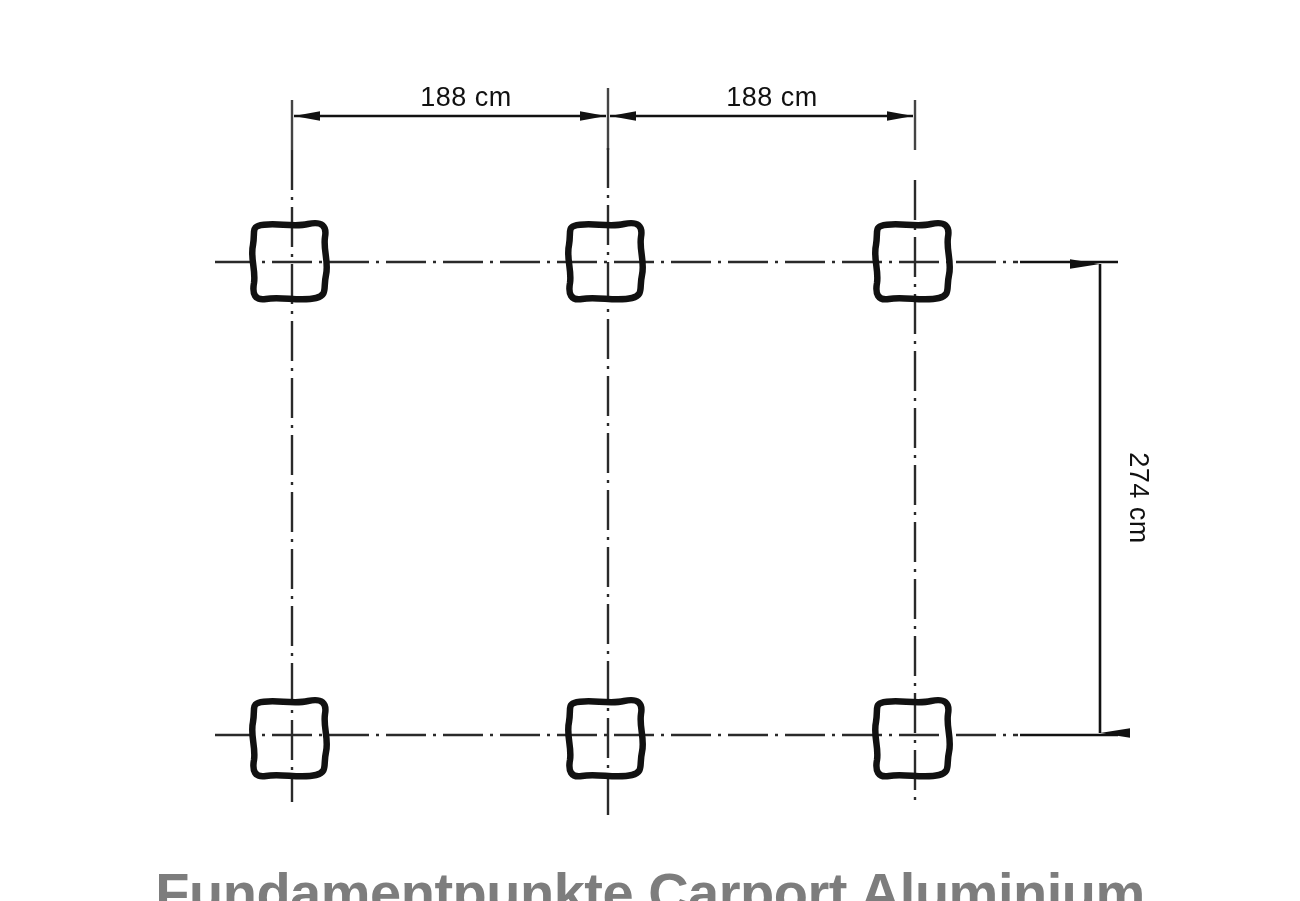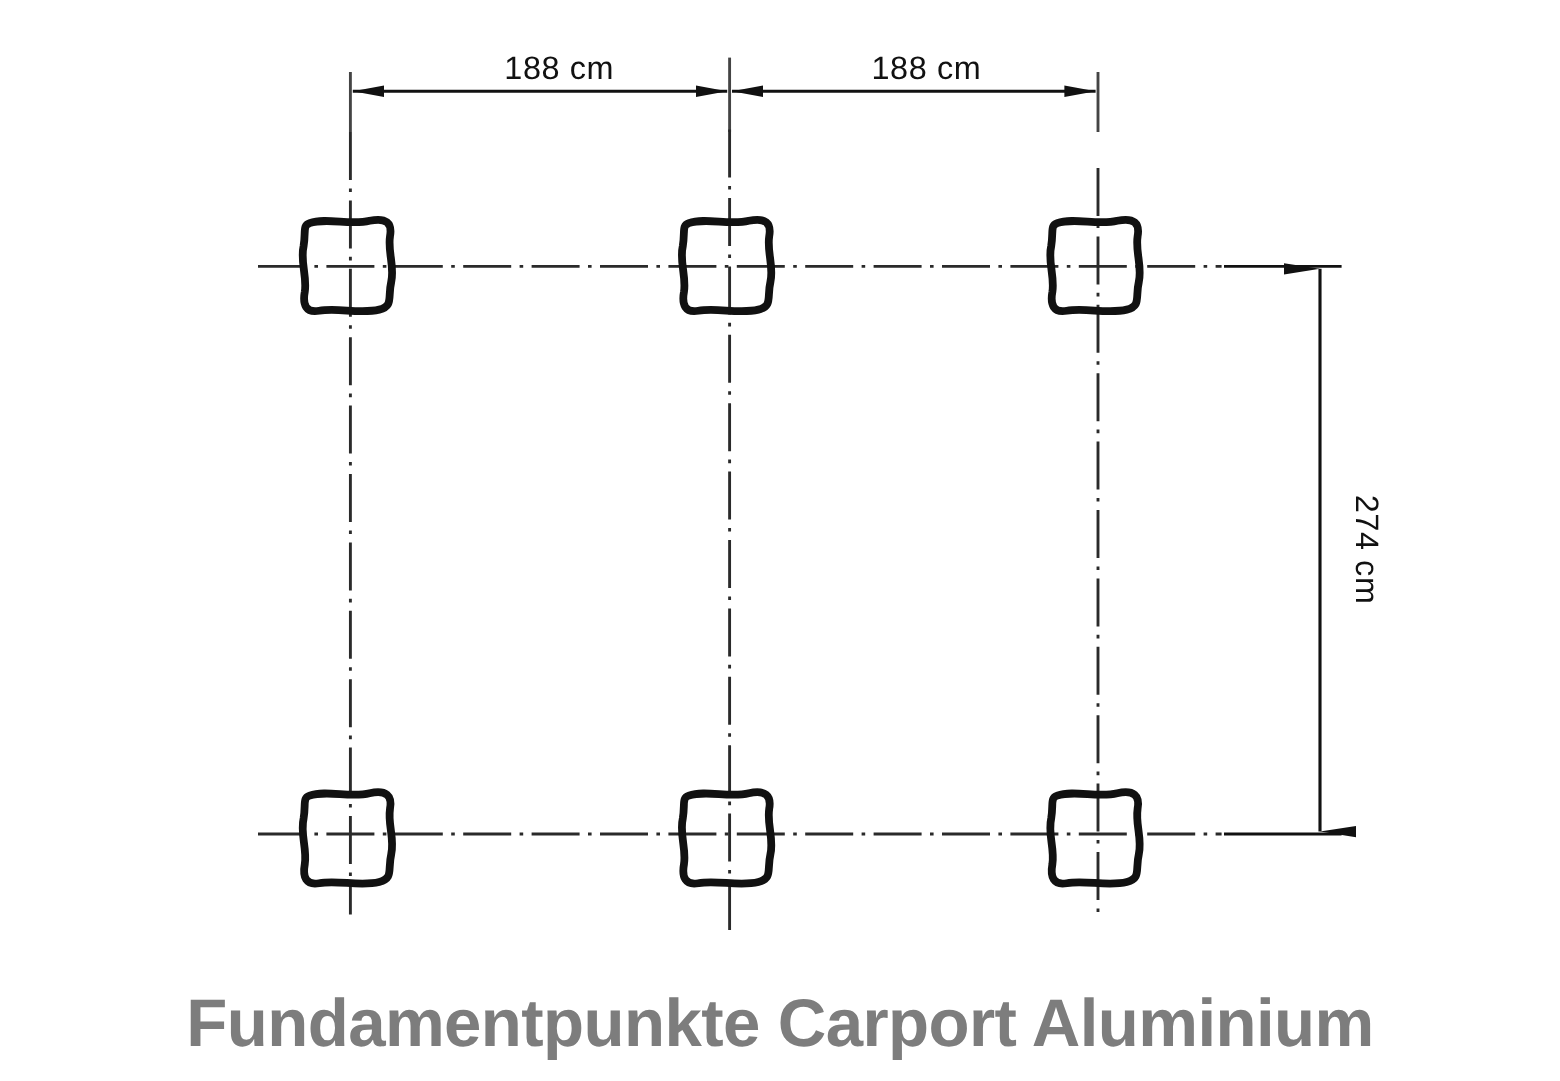--- a/index.html
+++ b/index.html
@@ -12,20 +12,21 @@
     width: 1300px;
     height: 901px;
     overflow: hidden;
     font-family: "Liberation Sans", sans-serif;
   }
   #drawing-root {
     position: relative;
     width: 1300px;
     height: 716px;
     background: #ffffff;
+    margin-top: 40px;
   }
   #diagram-svg {
     position: absolute;
     top: 0;
     left: 0;
     width: 1300px;
     height: 901px;
     display: block;
   }
   .dim-text {

